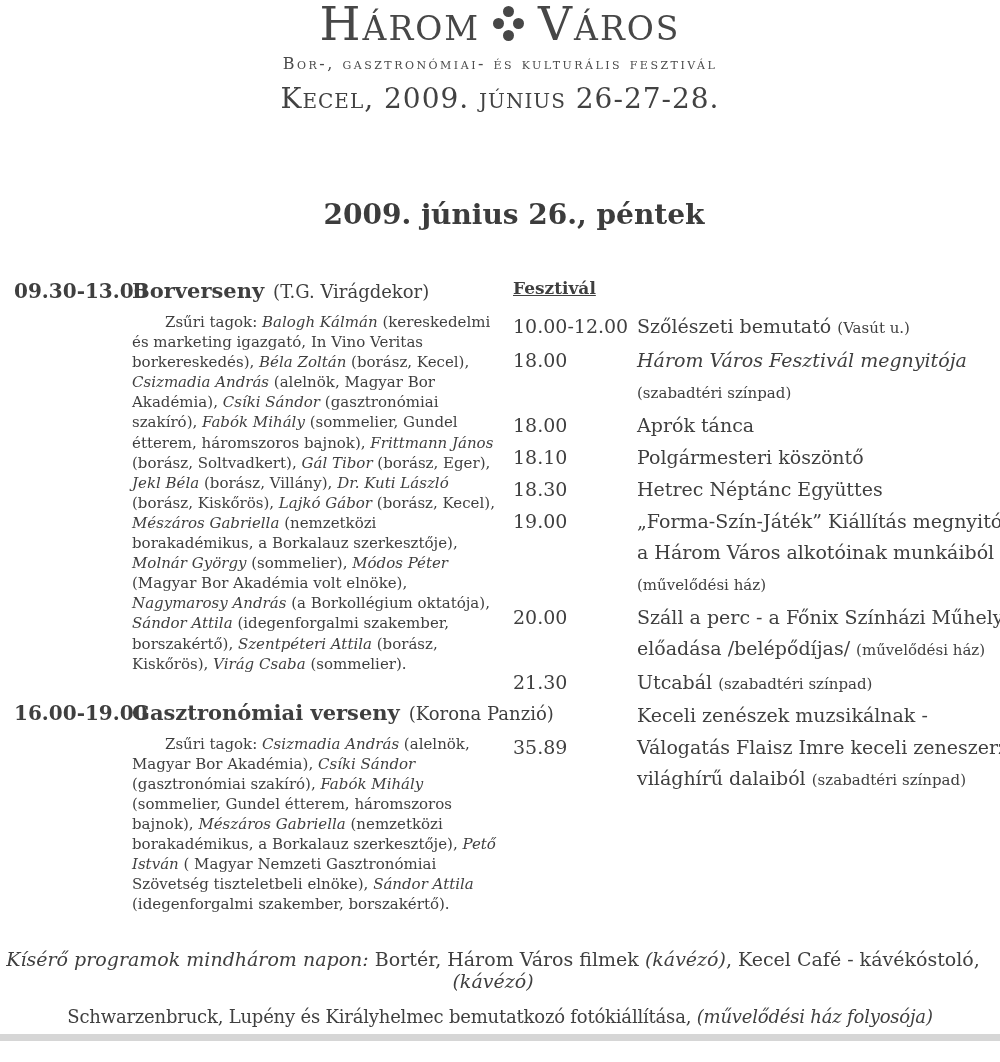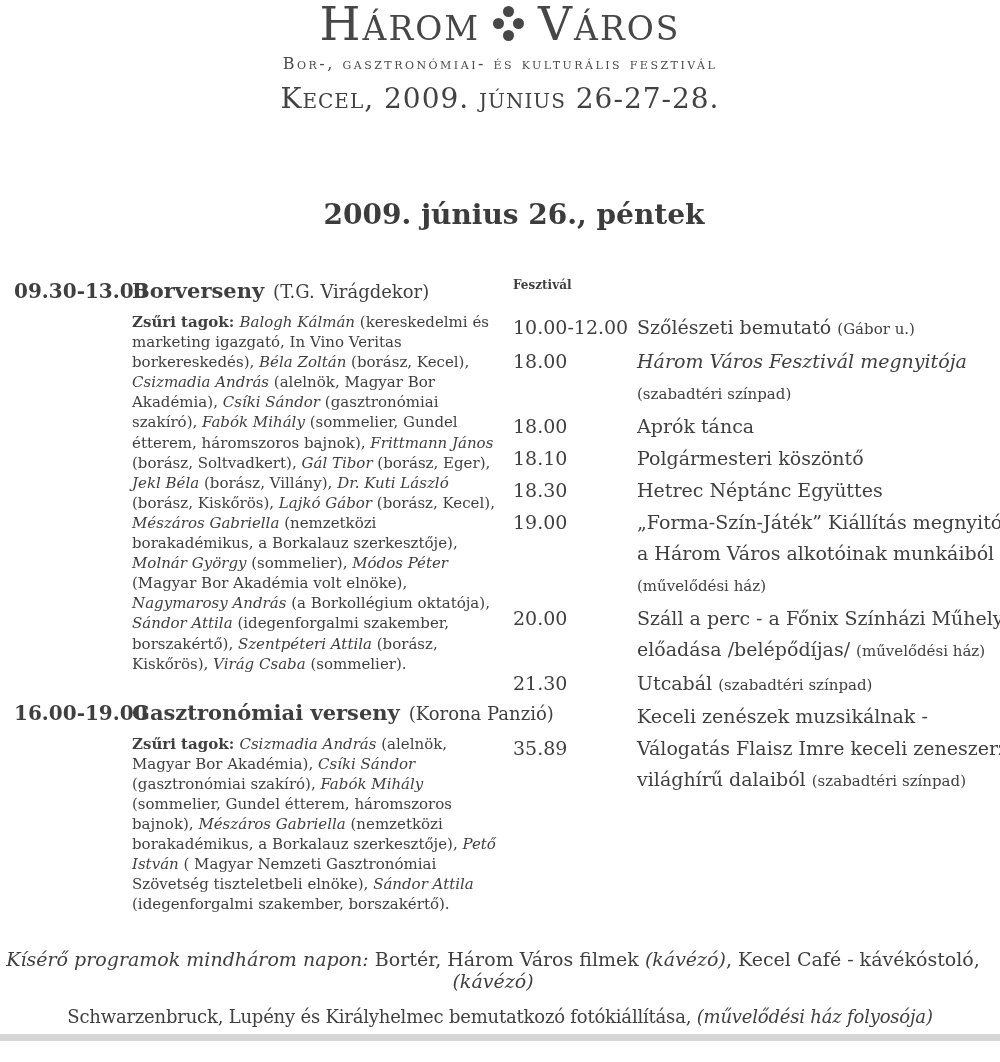--- a/index.html
+++ b/index.html
@@ -28,29 +28,29 @@
   .left-col{position:absolute;left:14px;top:278px;width:492px;}
   .section{margin:0 0 26px 0;}
   .sec-head{display:flex;align-items:baseline;white-space:nowrap;}
   .sec-time{font-weight:bold;font-size:20px;width:118px;flex:none;}
   .sec-title{font-weight:bold;font-size:21px;}
   .sec-venue{font-size:18px;margin-left:9px;}
   .jury{margin:9px 0 0 118px;width:366px;font-size:15px;line-height:1.34;text-align:left;}
 
   
   .right-col{position:absolute;left:513px;top:278px;width:482px;}
-  .fest-header{font-weight:bold;font-size:12px;margin-bottom:20px;}
+  .fest-header{font-weight:bold;font-size:17px;margin-bottom:13px;text-decoration:underline;}
   .event{display:flex;align-items:flex-start;margin-bottom:1px;}
   .ev-time{width:124px;flex:none;font-size:19px;line-height:31px;}
   .ev-lines{flex:1;}
   .ev-line{font-size:19px;line-height:31px;white-space:nowrap;}
 
   
   .s-n{}
-  .s-b{font-weight:bold;}
+  .s-b{font-weight:normal;margin-left:33px;}
   .s-i{font-style:italic;}
   .s-sm{font-size:15px;}
 
   
   .footer{position:absolute;left:0;top:948px;width:100%;text-align:center;}
   .f1{margin:0 14px 14px 0;font-size:19px;}
   .f2{margin:0;font-size:18px;letter-spacing:-0.2px;}
 
   .bottom-bar{position:absolute;left:0;top:1034px;width:100%;height:7px;background:#d6d6d6;}
 </style>
@@ -94,21 +94,21 @@
         <p class="jury"><span class="s-b">Zsűri tagok: </span><span class="s-i">Csizmadia András </span><span class="s-n">(alelnök, Magyar Bor Akadémia), </span><span class="s-i">Csíki Sándor </span><span class="s-n">(gasztronómiai szakíró), </span><span class="s-i">Fabók Mihály </span><span class="s-n">(sommelier, Gundel étterem, háromszoros bajnok), </span><span class="s-i">Mészáros Gabriella </span><span class="s-n">(nemzetközi borakadémikus, a Borkalauz szerkesztője), </span><span class="s-i">Pető István </span><span class="s-n">( Magyar Nemzeti Gasztronómiai Szövetség tiszteletbeli elnöke),  </span><span class="s-i">Sándor Attila </span><span class="s-n">(idegenforgalmi szakember, borszakértő).</span></p>
       </div>
     </div>
 
   <div class="right-col">
     <div class="fest-header">Fesztivál</div>
     <div id="events">
         <div class="event">
           <div class="ev-time">10.00-12.00</div>
           <div class="ev-lines">
-            <div class="ev-line"><span class="s-n">Szőlészeti bemutató </span><span class="s-sm">(Gábor u.)</span></div>
+            <div class="ev-line"><span class="s-n">Szőlészeti bemutató </span><span class="s-sm">(Vasút u.)</span></div>
           </div>
         </div>
         <div class="event">
           <div class="ev-time">18.00</div>
           <div class="ev-lines">
             <div class="ev-line"><span class="s-i">Három Város Fesztivál megnyitója</span></div>
             <div class="ev-line"><span class="s-sm">(szabadtéri színpad)</span></div>
           </div>
         </div>
         <div class="event">

